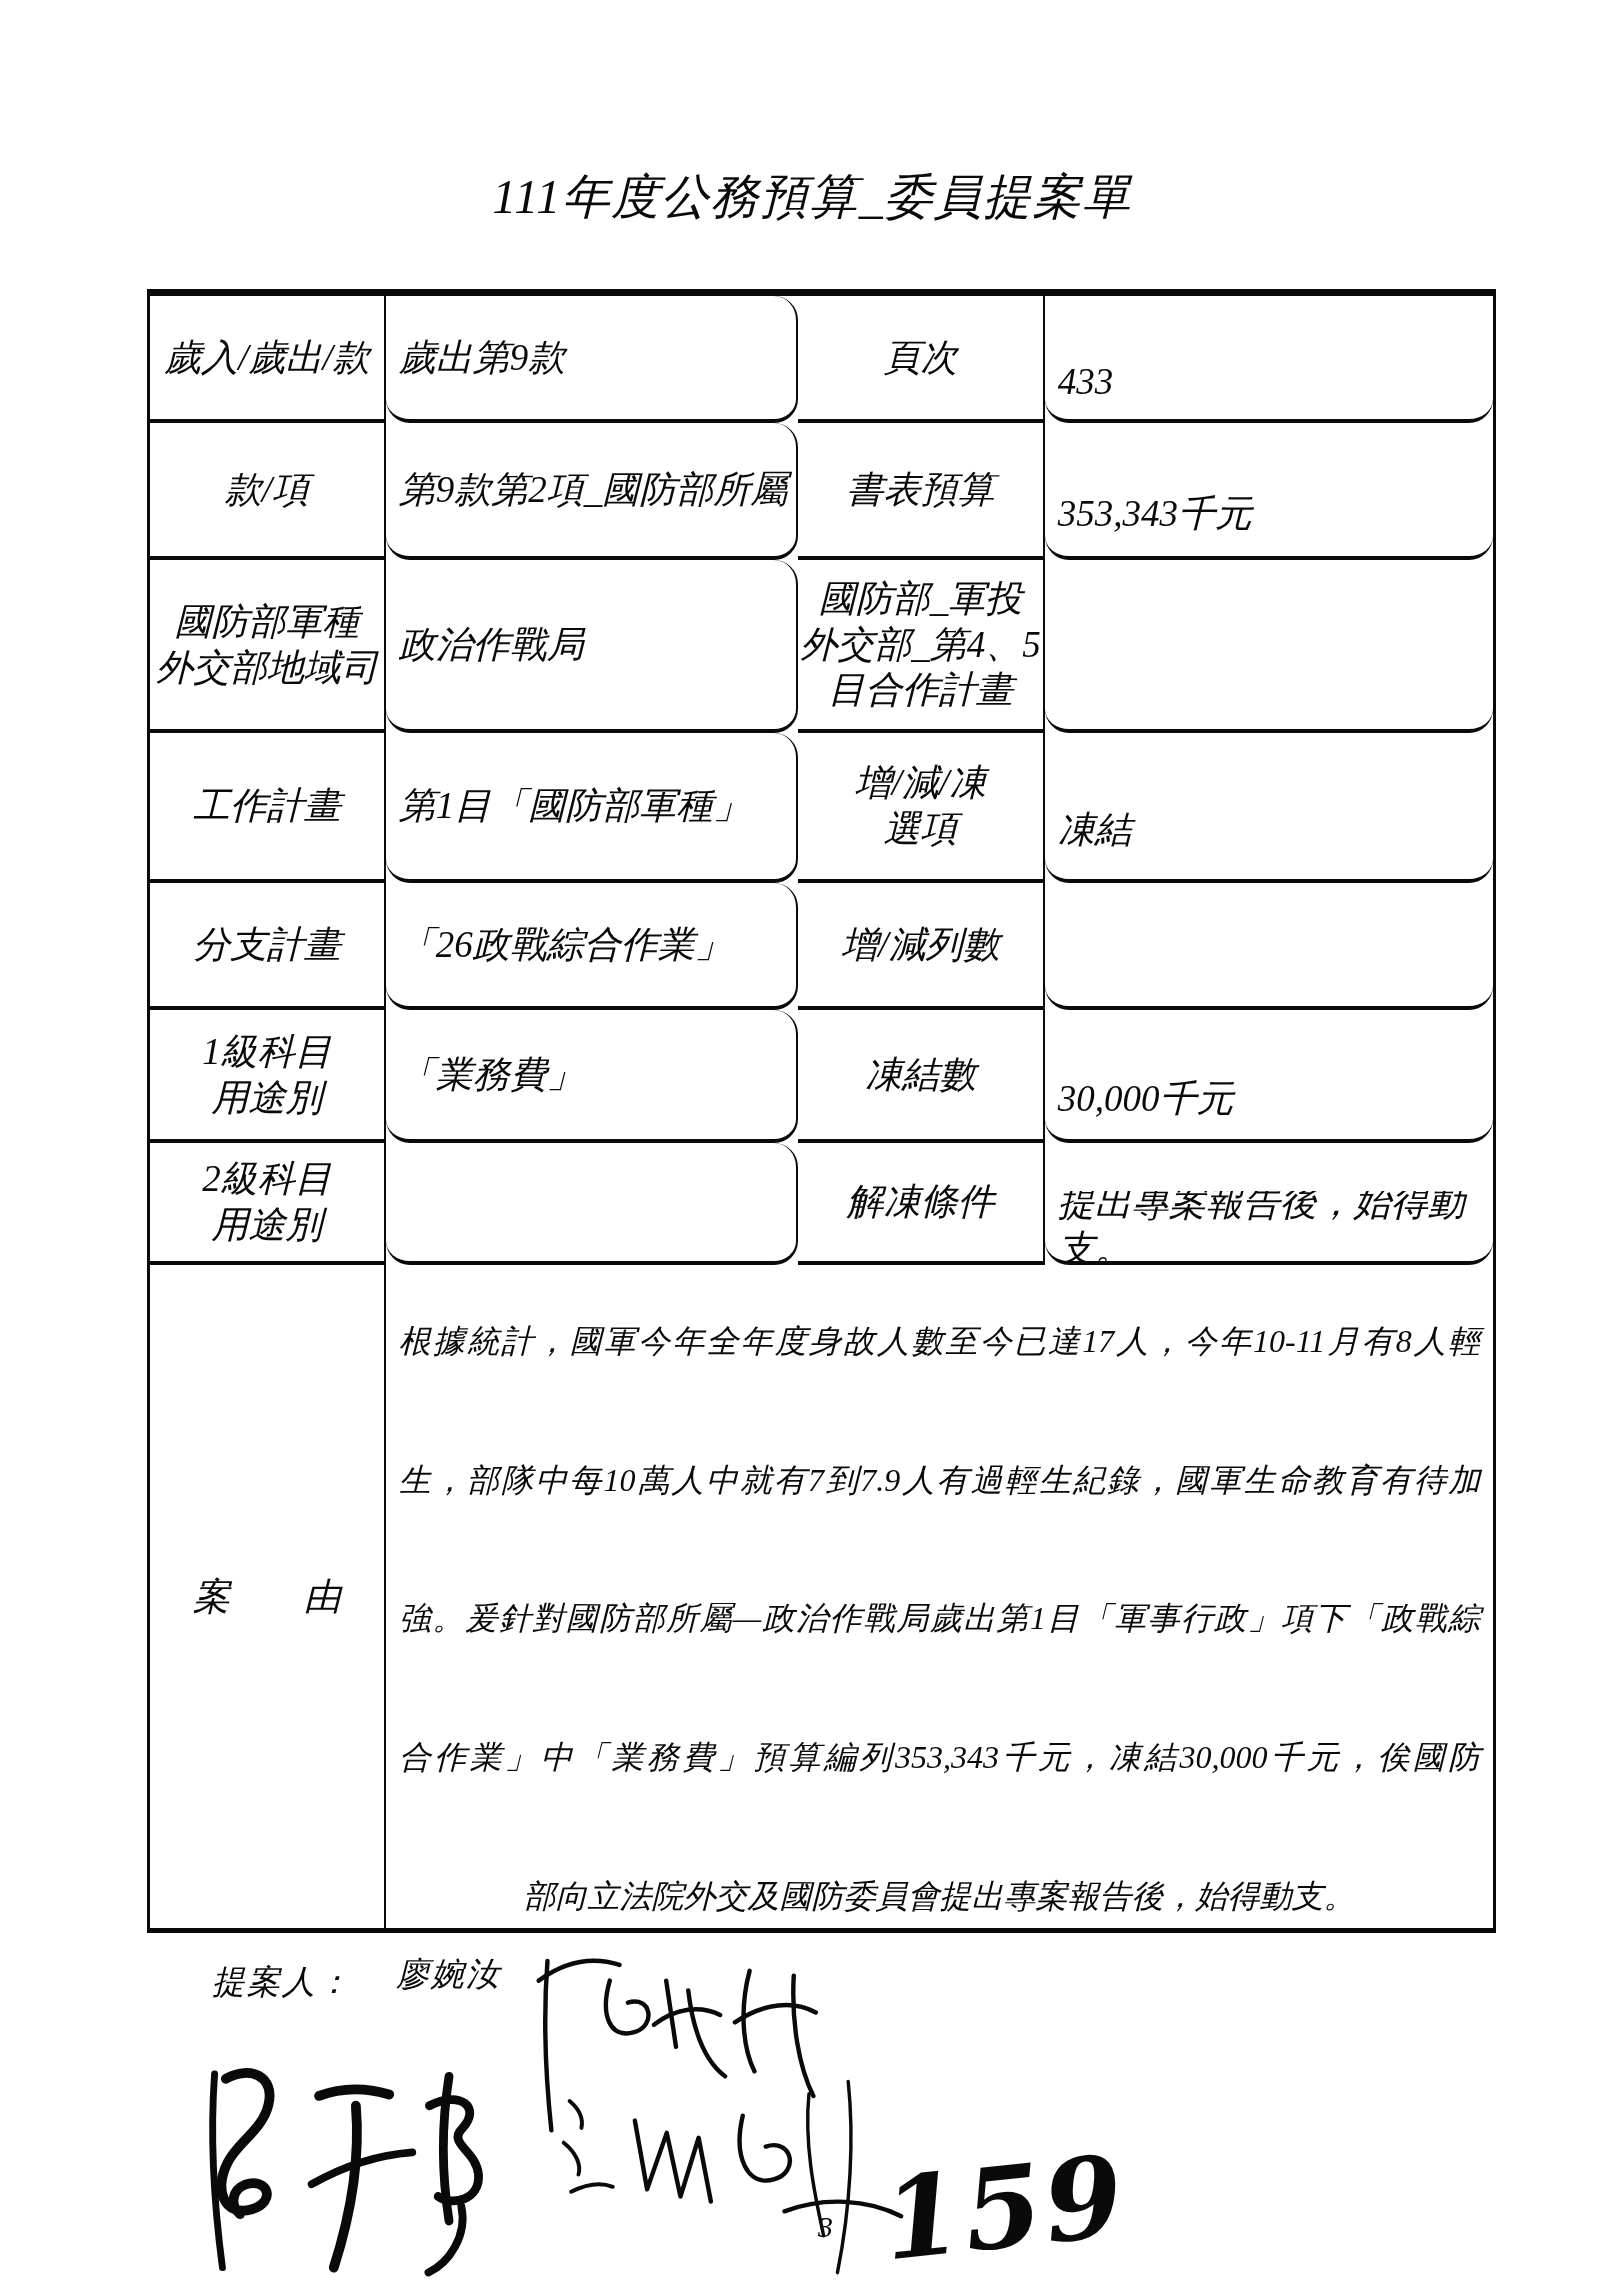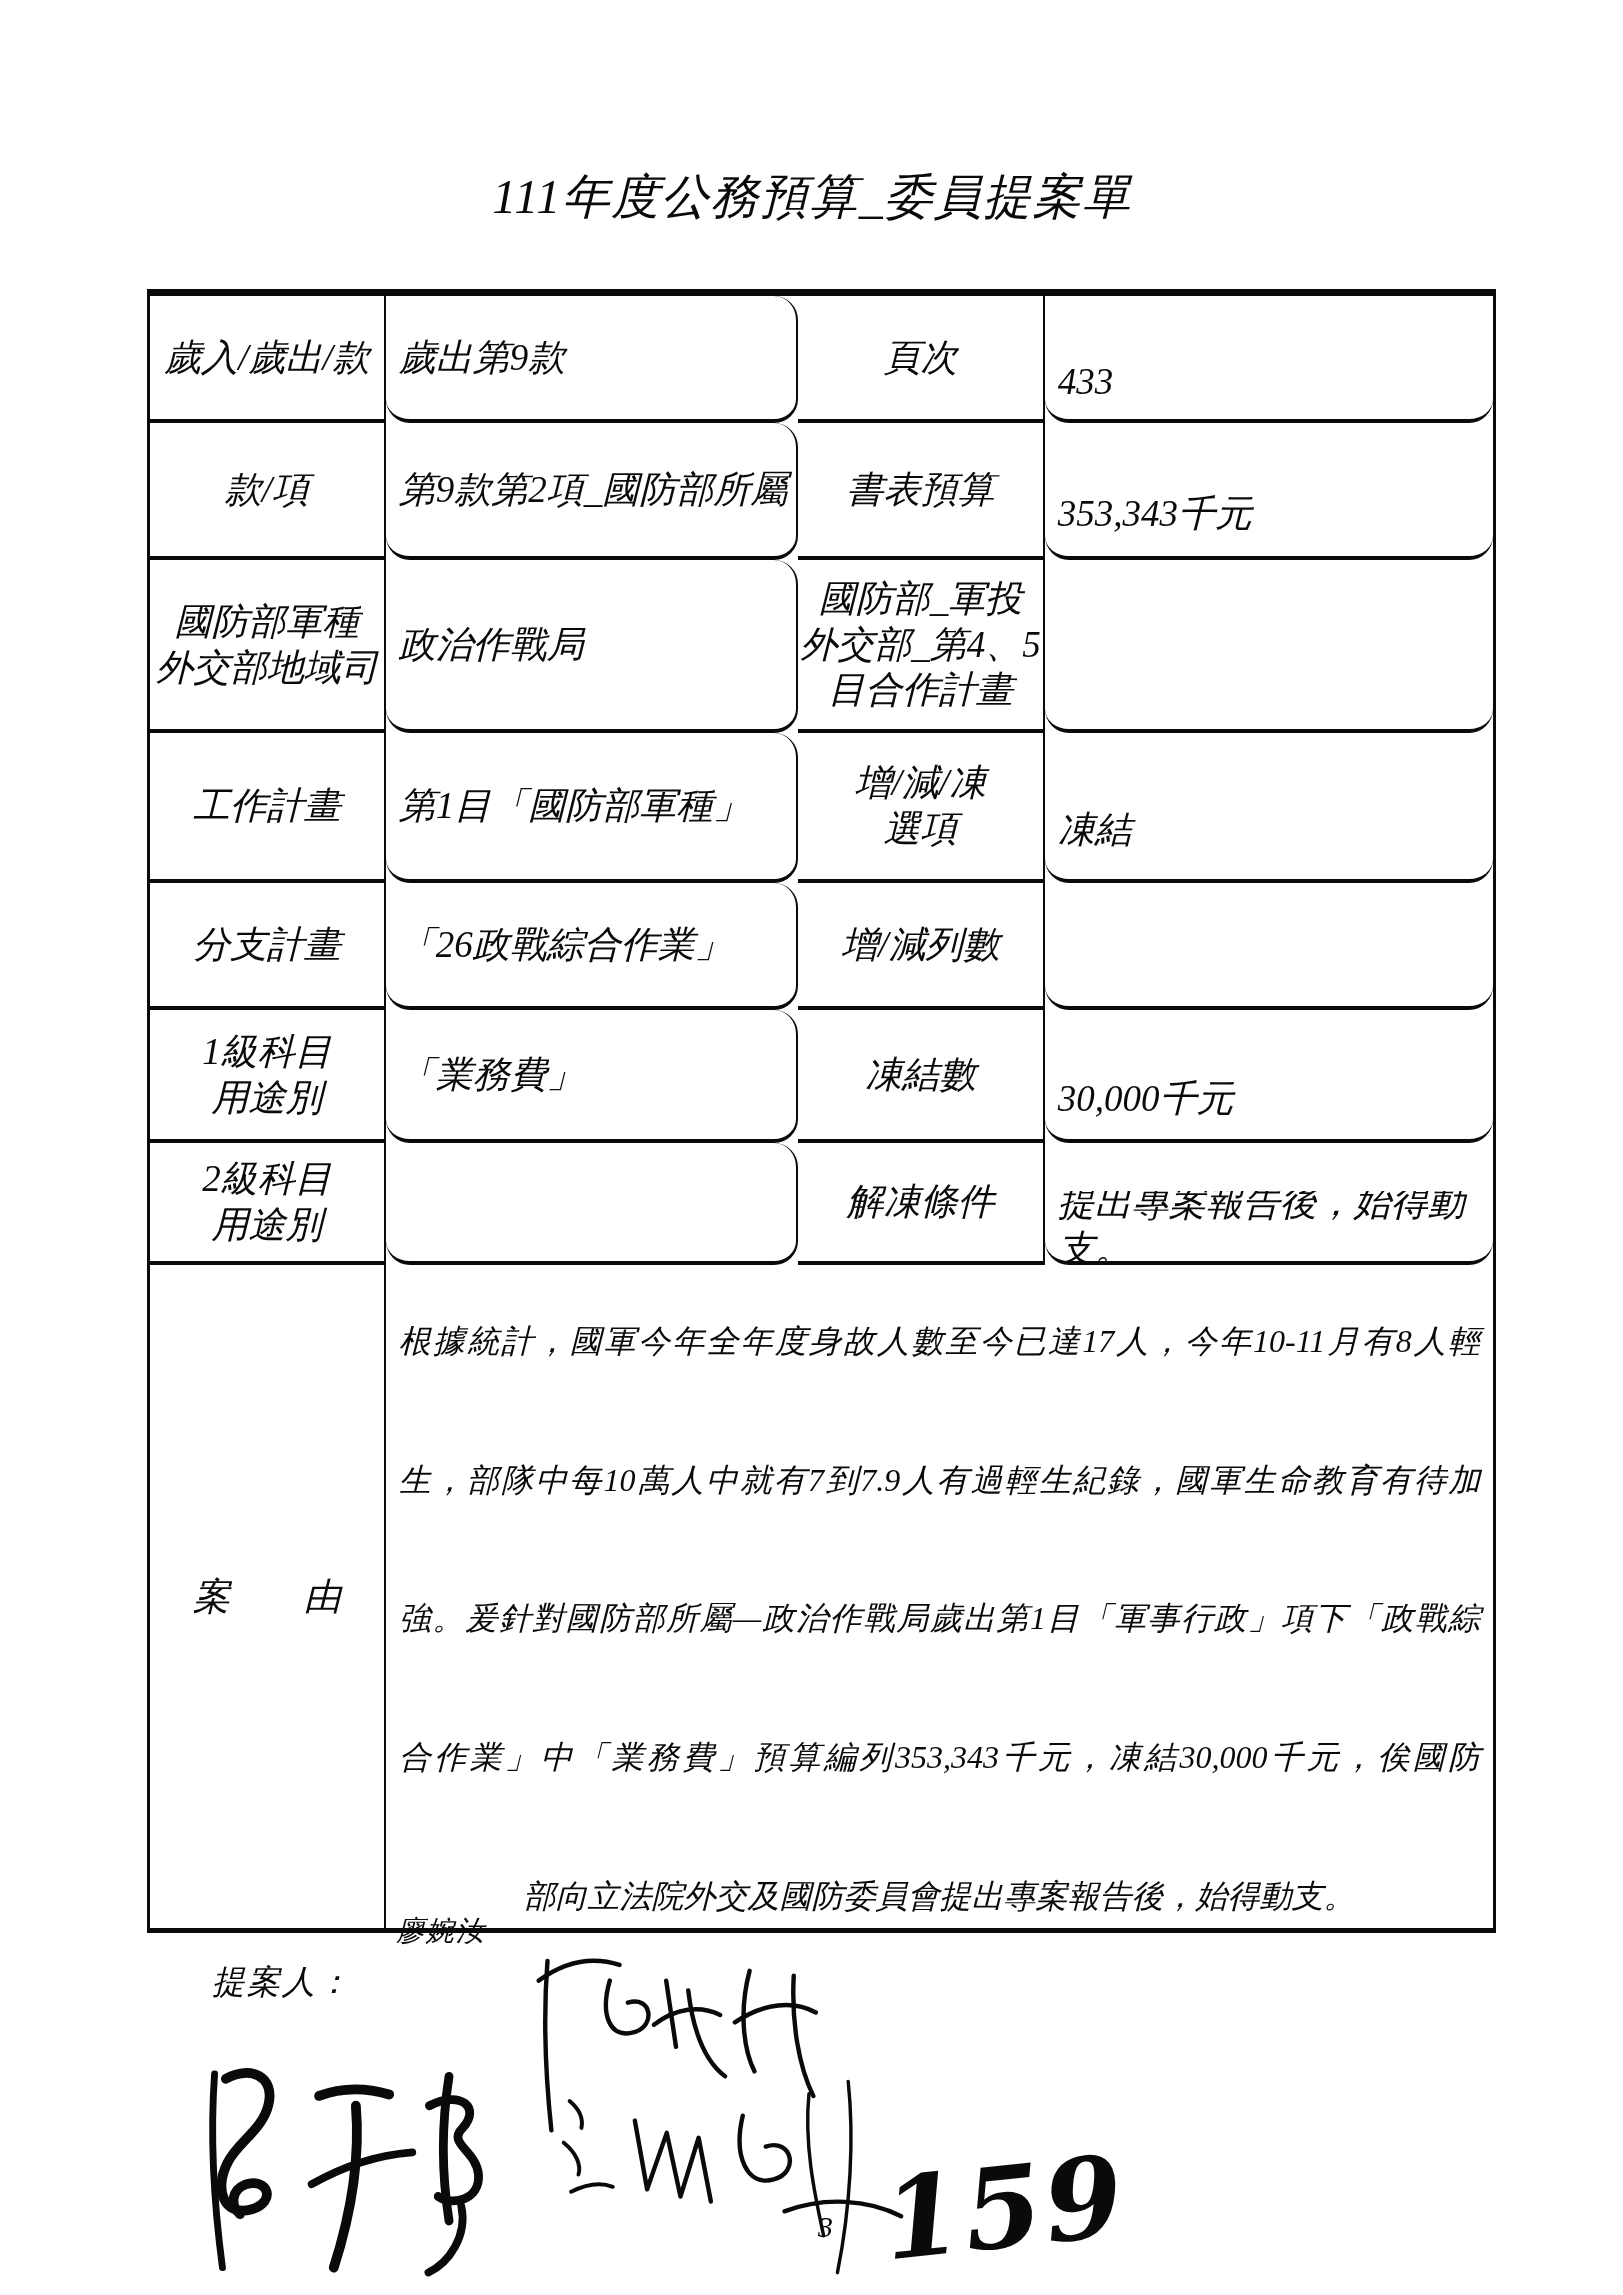--- a/index.html
+++ b/index.html
@@ -23,21 +23,21 @@
   .nb{border-bottom:none;}
   .ln{white-space:nowrap;}
 
   .case-content{grid-column:2/5;padding:6.9px 12.8px 9.8px 12.8px;
                 display:flex;flex-direction:column;justify-content:space-between;
                 align-items:stretch;justify-items:stretch;}
   .cln{font-size:32px;line-height:1.35;width:100%;text-align:center;}
   .cln.j{text-align:justify;text-align-last:justify;}
 
   .proposer-label{position:absolute;left:212px;top:1960px;font-size:33px;letter-spacing:2px;}
-  .proposer-name{position:absolute;left:396px;top:1912px;font-size:28px;letter-spacing:2px;}
+  .proposer-name{position:absolute;left:396px;top:1952px;font-size:33px;letter-spacing:2px;}
   .page-num{position:absolute;left:818px;top:2210px;font-size:30px;}
   .hand-number{position:absolute;left:883px;top:2142px;font-size:112px;font-weight:600;
                transform:rotate(-6deg);font-family:"DejaVu Serif",serif;letter-spacing:2.9px;}
 
   .sig{position:absolute;}
   .sig path{fill:none;stroke:#0a0a0a;stroke-linecap:round;stroke-linejoin:round;}
 </style>
 </head>
 <body>
 

